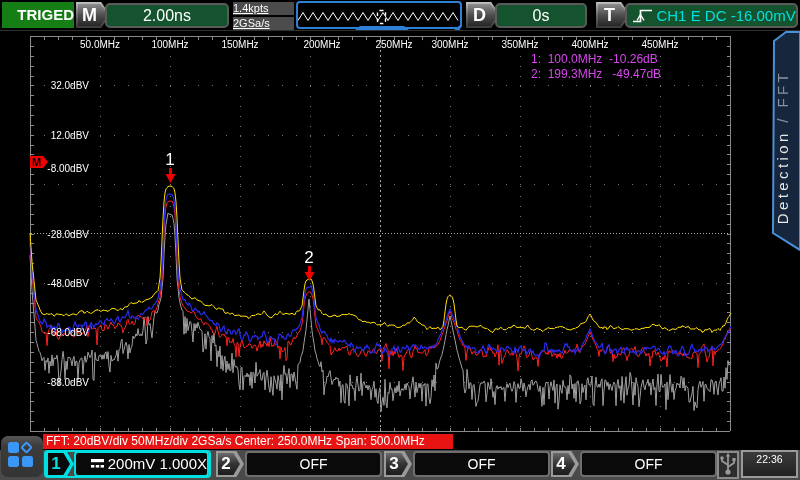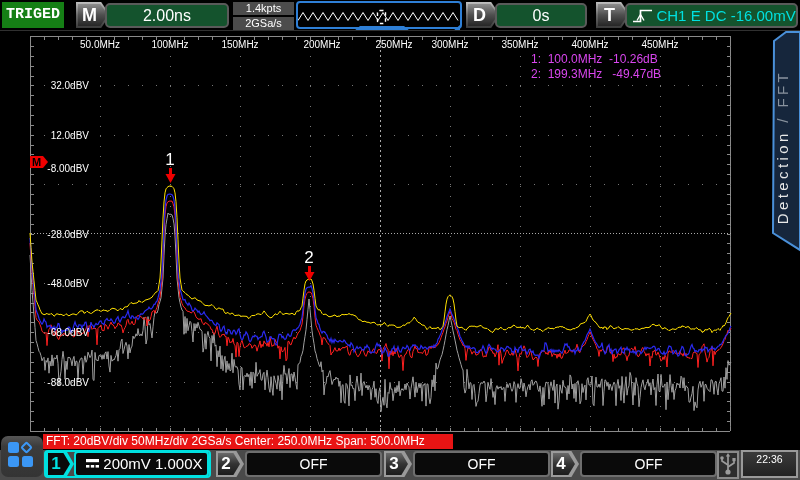--- a/index.html
+++ b/index.html
@@ -1,35 +1,35 @@
 <!DOCTYPE html>
 <html><head><meta charset="utf-8">
 <style>
 * { margin:0; padding:0; box-sizing:border-box; }
 html,body { width:800px; height:480px; background:#000; overflow:hidden;
   font-family:"Liberation Sans",sans-serif; }
 #scr { position:absolute; left:0; top:0; width:800px; height:480px; background:#000; }
 .abs { position:absolute; }
 
 
-#trig { left:2px; top:2px; width:62px; height:26px; background:#157f15; color:#fff;
-  font-weight:bold; font-size:15px; text-align:center; line-height:26px;font-family:Liberation Mono, monospace; }
+#trig { left:2px; top:2px; width:72px; height:26px; background:#157f15; color:#fff;
+  font-weight:bold; font-size:15px; text-align:right; line-height:26px; }
 .pent { height:26px; top:2px; background:linear-gradient(#9a9a9a,#585858 45%,#303030);
   border:2px solid #b5b5b5; color:#fff; font-weight:bold; font-size:18px; text-align:center;
   line-height:22px; }
 .pent.pt { clip-path:polygon(0 0,74% 0,100% 50%,74% 100%,0 100%); border:none;
   padding:2px 0 0 0; background:linear-gradient(#c0c0c0,#6a6a6a 50%,#3a3a3a); }
 .pin { position:absolute; left:2px; top:2px; right:2px; bottom:2px;
   clip-path:polygon(0 0,74% 0,100% 50%,74% 100%,0 100%);
   background:linear-gradient(#8d8d8d,#4f4f4f 50%,#262626); color:#fff; font-weight:bold;
   font-size:18px; line-height:22px; text-align:center; padding-right:7px; }
 .vbox { top:3px; height:25px; background:#14532d; border:2px solid #5a5a5a; border-radius:5px;
   color:#fff; font-size:16px; text-align:center; line-height:21px; }
 .sbox { width:61px; height:13px; background:#4c4c4c; color:#fff; font-size:11px;
-  text-align:center; line-height:13px; }
+  line-height:13px;text-decoration:underline; }
 #wfwin { left:296px; top:1px; width:166px; height:28px; background:#000;
   border:2px solid #2e7fd6; border-radius:4px; }
 #wftab { position:absolute; left:56px; top:23px; width:56px; height:5px; background:#2e7fd6;
   clip-path:polygon(6px 0,50px 0,56px 5px,0 5px); }
 #wfcorner { position:absolute; right:0px; top:22px; width:7px; height:6px; background:#2e7fd6;
   clip-path:polygon(100% 0,100% 100%,0 100%); }
 #tline { left:0; top:30px; width:800px; height:1px; background:#303030; }
 #ttext { color:#00e0e0; font-size:15px; }
 
 
@@ -1301,21 +1301,21 @@
     <div class="appsq" style="left:21px;top:20px"></div>
     <div id="appdia"></div>
   </div>
 
   <div class="chgrp" style="left:44px;width:167px;border:2px solid #00e0e0;border-radius:4px;top:450px;height:28px;"></div>
   <div class="chgrp" style="left:46px;">
     <div class="chpent" style="width:28px">
       <div class="bg" style="background:#00e0e0"></div>
       <div class="fg" style="color:#00e0e0;background:#0a0a0a">1</div>
     </div>
-    <div class="chbox" style="left:28px;width:135px;border-color:#00e0e0;text-align:center;">
+    <div class="chbox" style="left:28px;width:135px;border-color:#00e0e0;text-align:right;">
       <svg width="13" height="9" viewBox="0 0 13 9" style="margin-left:6px;vertical-align:1px">
         <rect x="0" y="0" width="13" height="3.2" fill="#fff"></rect>
         <rect x="0" y="6" width="3.4" height="2.6" fill="#fff"></rect>
         <rect x="4.8" y="6" width="3.4" height="2.6" fill="#fff"></rect>
         <rect x="9.6" y="6" width="3.4" height="2.6" fill="#fff"></rect>
       </svg>
       <span style="font-size:15px;vertical-align:0px;"> 200mV 1.000X</span>
     </div>
   </div>
   <div class="chgrp" style="left:216px;">

